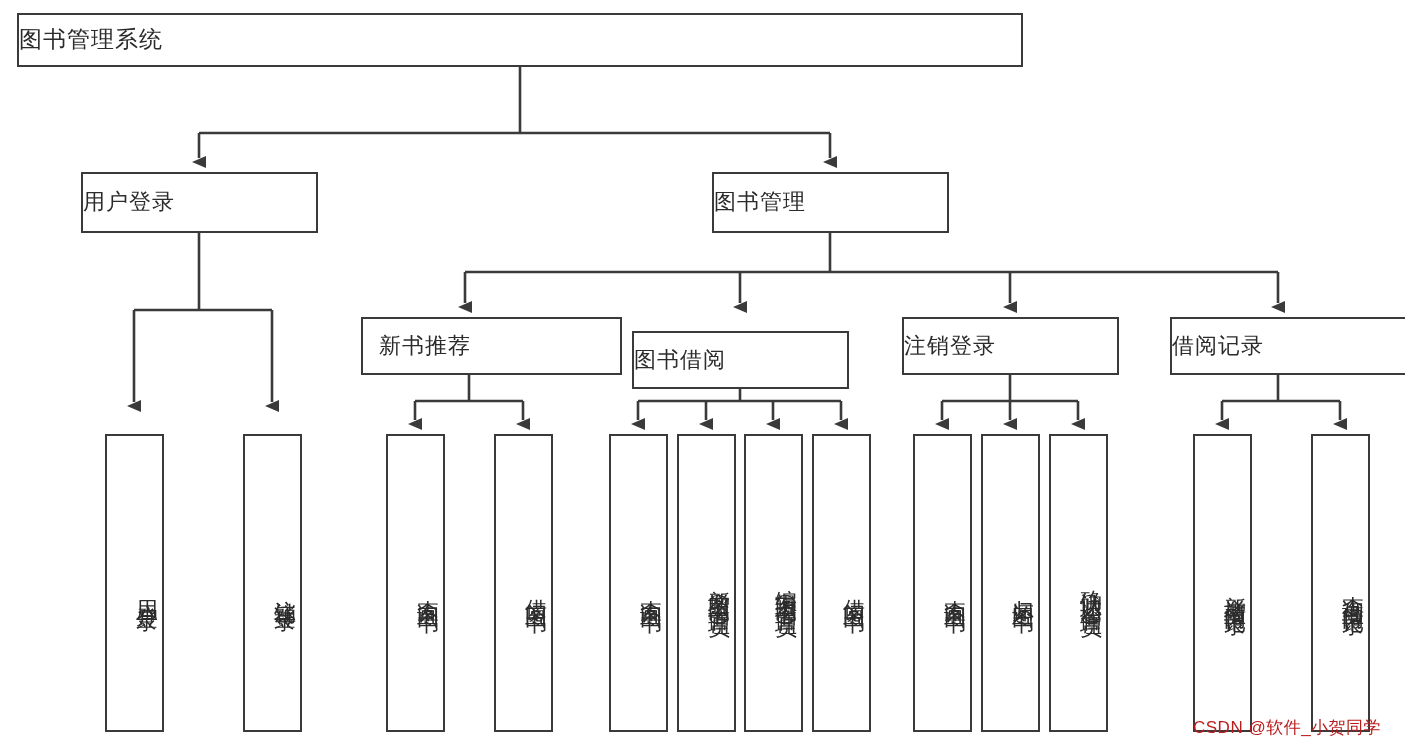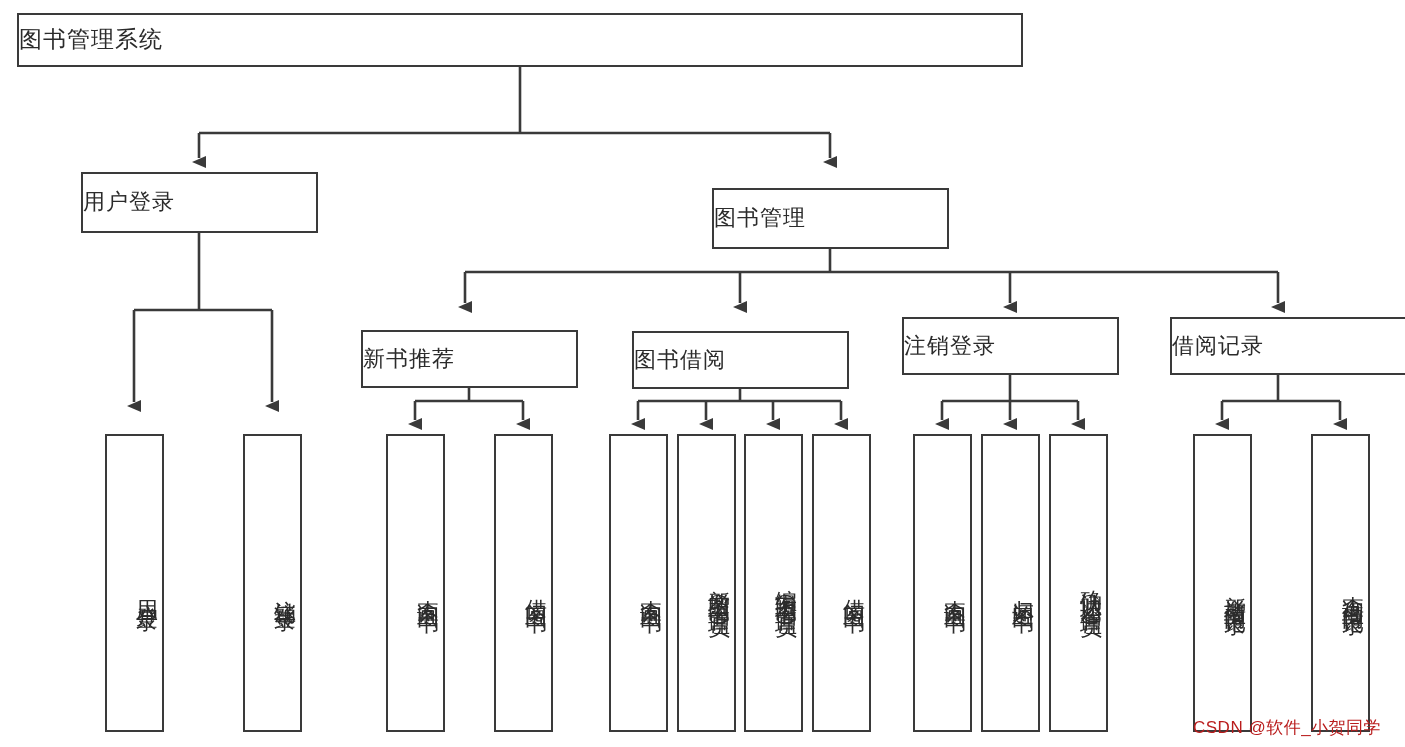--- a/index.html
+++ b/index.html
@@ -124,25 +124,25 @@
   </svg>
 
   <div class="node node-h node-root" style="left:17px; top:13px; width:1006px; height:54px;">
     <span>图书管理系统</span>
   </div>
 
   <div class="node node-h" style="left:81px; top:172px; width:237px; height:61px;">
     <span>用户登录</span>
   </div>
 
-  <div class="node node-h" style="left:712px; top:172px; width:237px; height:61px;margin-top:16px;">
+  <div class="node node-h" style="left:712px; top:172px; width:237px; height:61px;">
     <span>图书管理</span>
   </div>
 
-  <div class="node node-h" style="left:361px; top:330px; width:217px; height:58px;">
+  <div class="node node-h" style="left:361px; top:317px; width:261px; height:58px;padding-left:16px;">
     <span>新书推荐</span>
   </div>
 
   <div class="node node-h" style="left:632px; top:331px; width:217px; height:58px;">
     <span>图书借阅</span>
   </div>
 
   <div class="node node-h" style="left:902px; top:317px; width:217px; height:58px;">
     <span>注销登录</span>
   </div>

